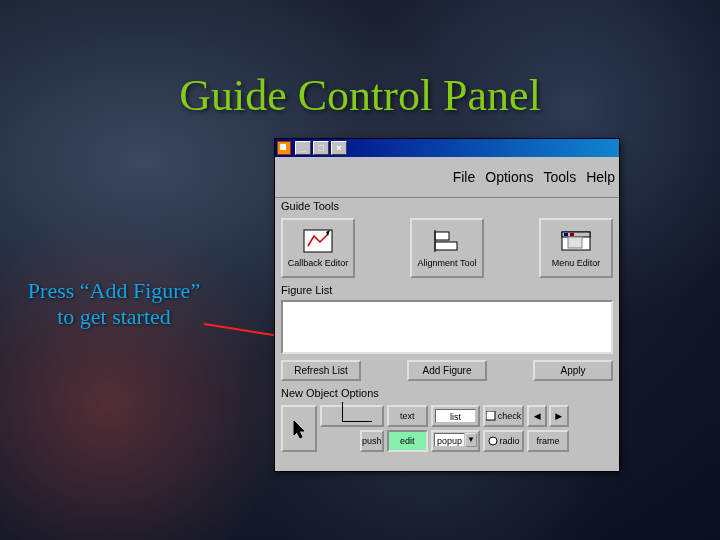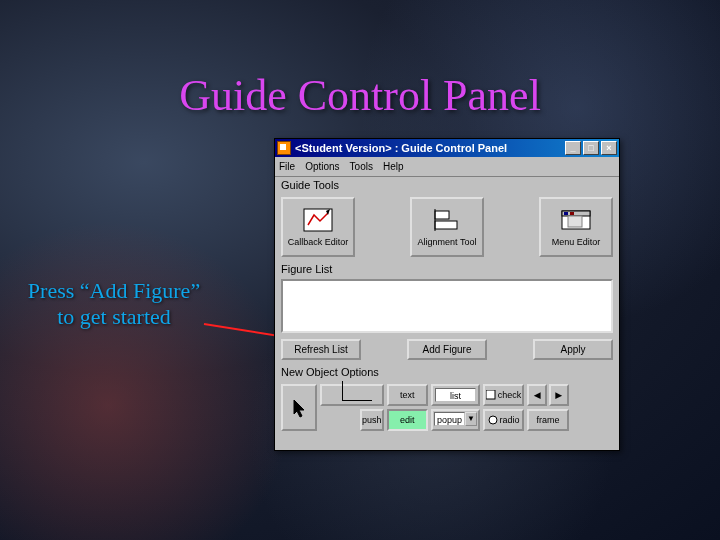--- a/index.html
+++ b/index.html
@@ -21,21 +21,21 @@
       radial-gradient(circle at 80% 20%, rgba(80,100,140,0.4) 0%, transparent 30%),
       radial-gradient(circle at 15% 75%, rgba(140,60,60,0.5) 0%, transparent 25%),
       radial-gradient(circle at 60% 80%, rgba(60,70,90,0.4) 0%, transparent 30%);
   }
   .slide-title {
     position: absolute;
     top: 70px; left: 0; right: 0;
     text-align: center;
     font-family: "Times New Roman", serif;
     font-size: 44px;
-    color: #d946ef;
+    color: #84cc16;
     text-shadow: 2px 2px 4px rgba(0,0,0,0.6);
   }
   .annotation {
     position: absolute;
     top: 278px; left: 14px;
     font-family: "Times New Roman", serif;
     font-size: 22px;
     color: #0ea5e9;
     text-shadow: 1px 1px 3px rgba(0,0,0,0.7);
     text-align: center;
@@ -84,24 +84,25 @@
     width: 16px; height: 14px;
     background: #c0c0c0;
     border: 1px solid #fff;
     border-right-color: #404040; border-bottom-color: #404040;
     font-size: 9px; line-height: 12px; text-align: center;
     font-family: Arial, sans-serif;
     font-weight: bold;
   }
   .menubar {
     background: #c0c0c0;
-    padding: 4px 4px;
+    padding: 12px 4px;
     display: flex; gap: 10px;
-    font-size: 10px;
+    font-size: 14px;
     border-bottom: 1px solid #808080;
+    justify-content: flex-end;
   }
   .menubar span { cursor: default; }
 
   .section-label {
     padding: 2px 6px;
     font-size: 11px;
     color: #000;
   }
 
   .toolbar {
@@ -202,21 +203,20 @@
       <polygon points="0 0, 10 4, 0 8" fill="#ff2020"></polygon>
     </marker>
   </defs>
   <line x1="4" y1="34" x2="218" y2="68" stroke="#ff2020" stroke-width="2" marker-end="url(#arrhead)"></line>
 </svg>
 
 <div class="window">
 
   <div class="titlebar">
     <div class="appicon"></div>
-    <div class="titlebar-text">&lt;Student Version&gt; : Guide Control Panel</div>
     <div class="win-buttons">
       <div class="win-btn">_</div>
       <div class="win-btn">□</div>
       <div class="win-btn">×</div>
     </div>
   </div>
 
   <div class="menubar">
     <span>File</span>
     <span>Options</span>

